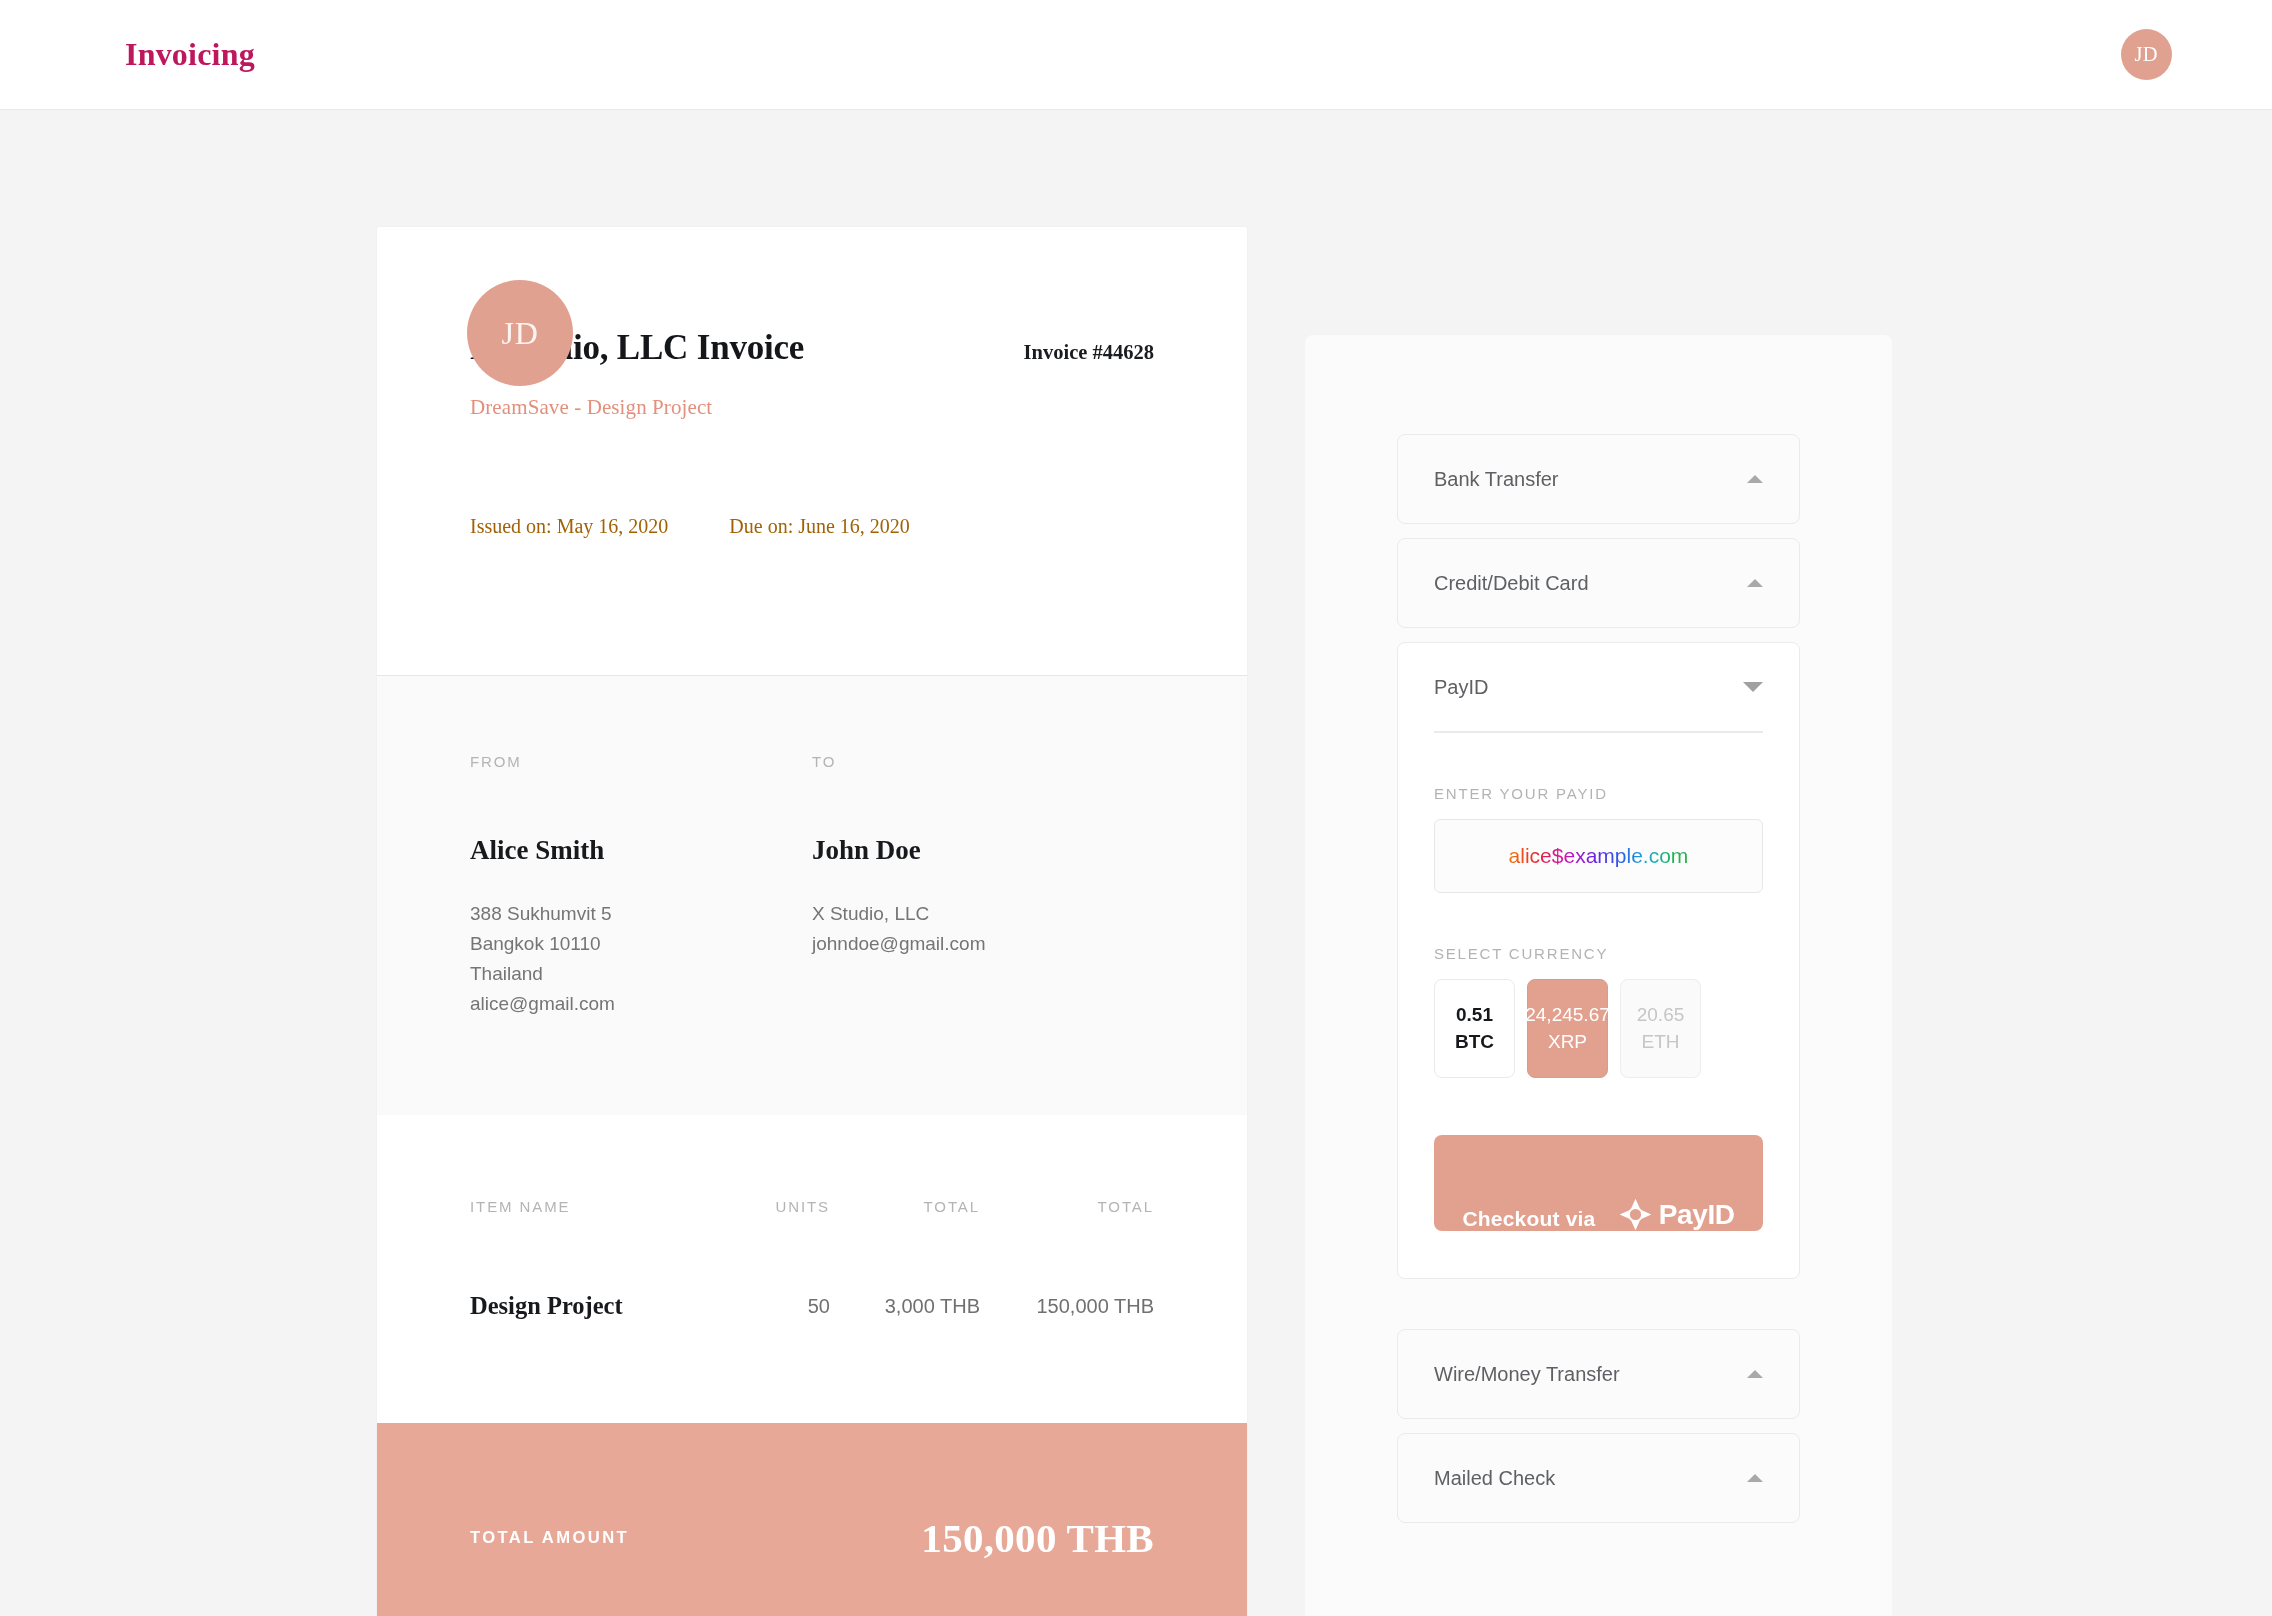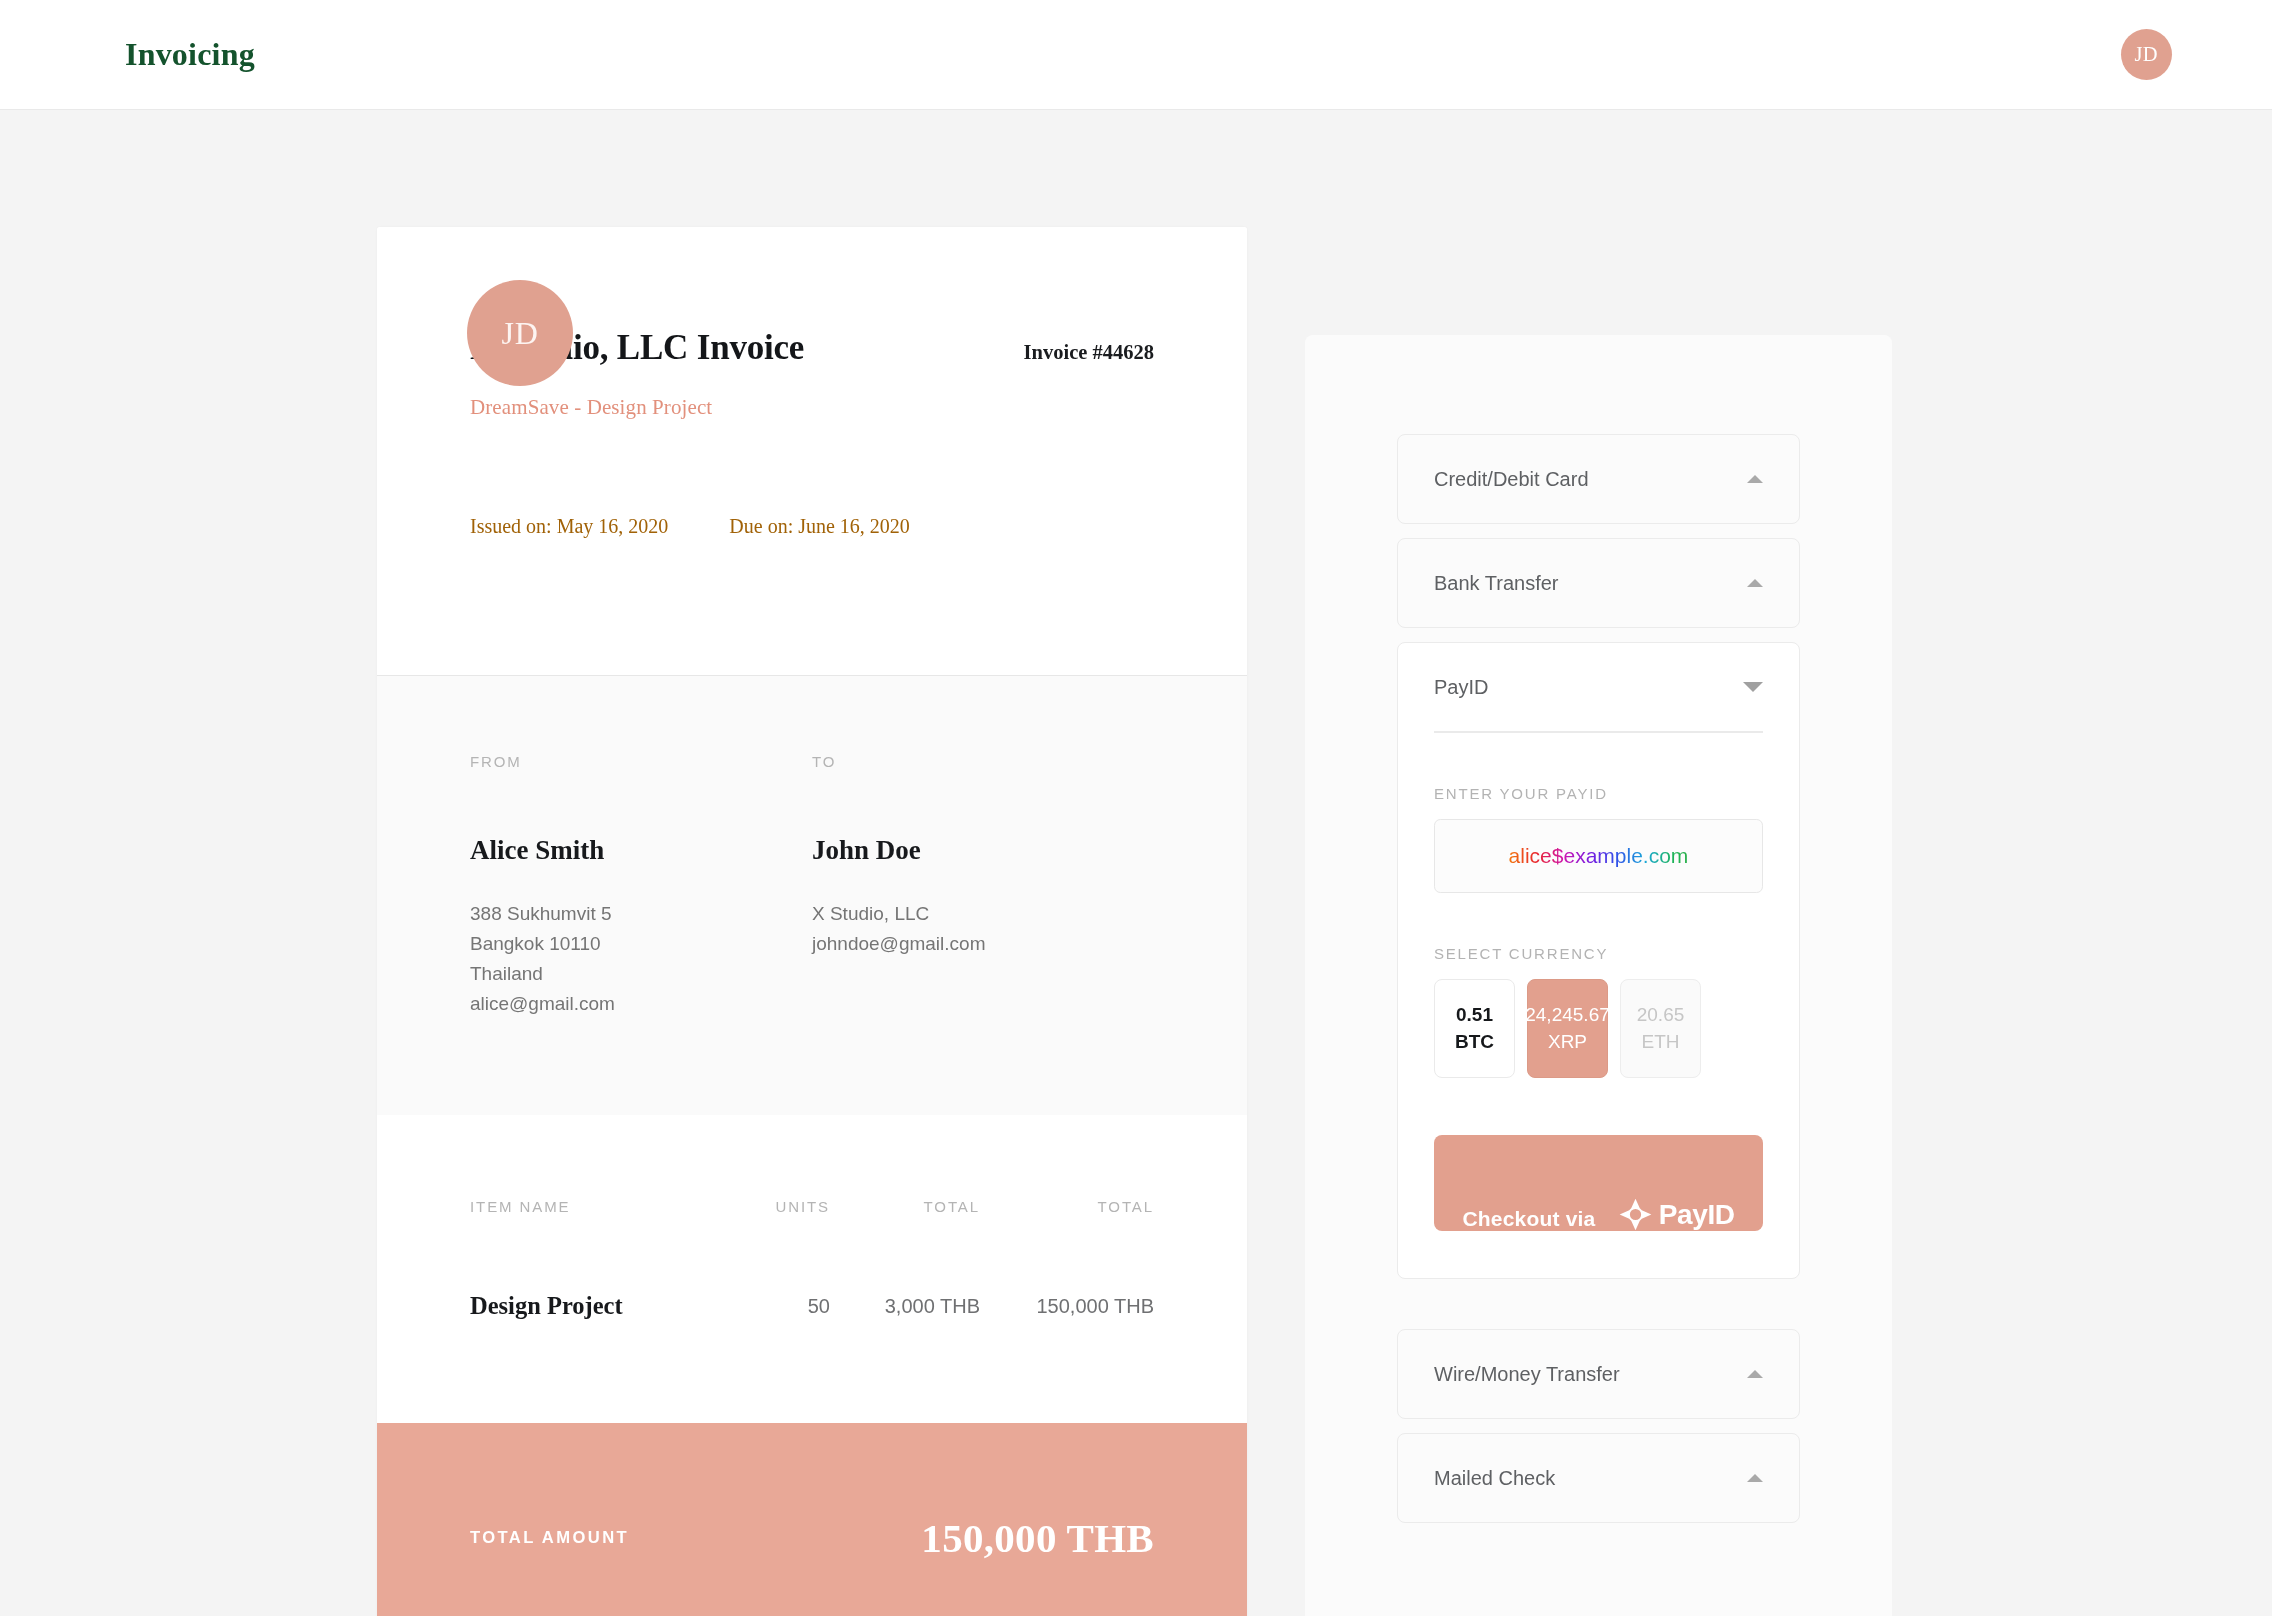--- a/index.html
+++ b/index.html
@@ -24,21 +24,21 @@
     border-bottom: 0.8px solid #e9e9e9;
     display: flex;
     align-items: center;
     padding: 0 95px 0 125px;
   }
   .app-title {
     font-family: "Liberation Serif", serif;
     font-weight: 700;
     font-size: 32px;
     letter-spacing: 0.2px;
-    color: #14532d;
+    color: #be185d;
   }
   .topbar-spacer { flex: 1; }
   .avatar-top {
     width: 51px;
     height: 51px;
     border-radius: 50%;
     background: #e0a190;
     color: #ffffff;
     font-family: "Liberation Serif", serif;
     font-size: 20.5px;
@@ -441,26 +441,26 @@
     <div class="card-total">
       <div class="total-label">TOTAL AMOUNT</div>
       <div class="total-value">150,000 THB</div>
     </div>
 
   </div>
 
   <div class="pay-panel">
 
     <div class="acc">
+      <span class="acc-label">Bank Transfer</span>
+      <span class="caret caret-up"></span>
+    </div>
+
+    <div class="acc">
       <span class="acc-label">Credit/Debit Card</span>
-      <span class="caret caret-up"></span>
-    </div>
-
-    <div class="acc">
-      <span class="acc-label">Bank Transfer</span>
       <span class="caret caret-up"></span>
     </div>
 
     <div class="acc-open">
       <div class="acc-open-head">
         <span class="acc-open-label">PayID</span>
         <span class="caret caret-down"></span>
       </div>
       <div class="acc-inner-divider"></div>
 

